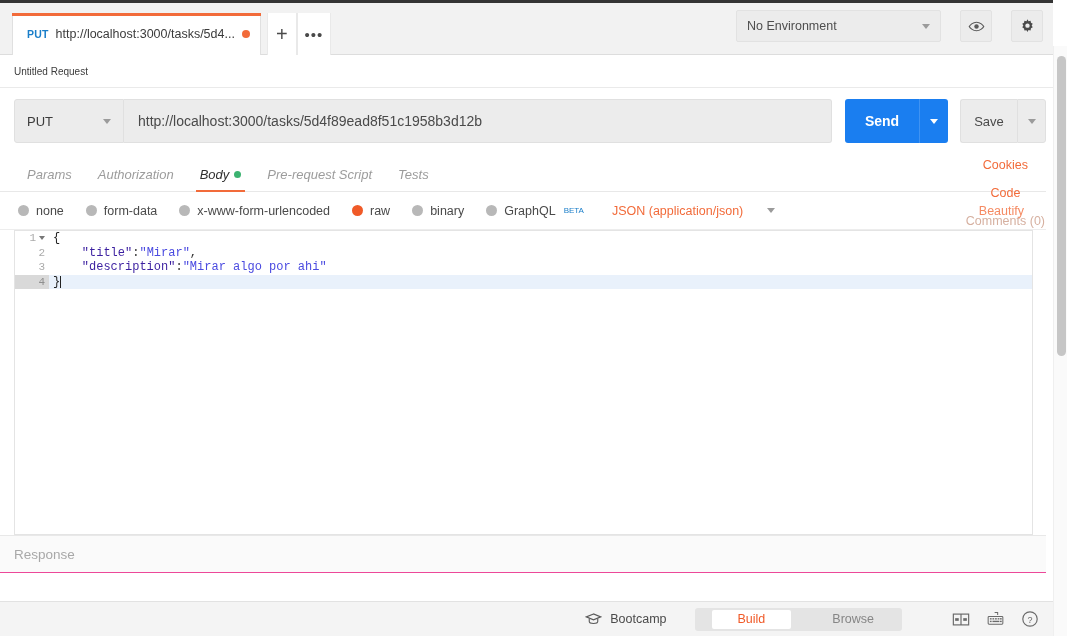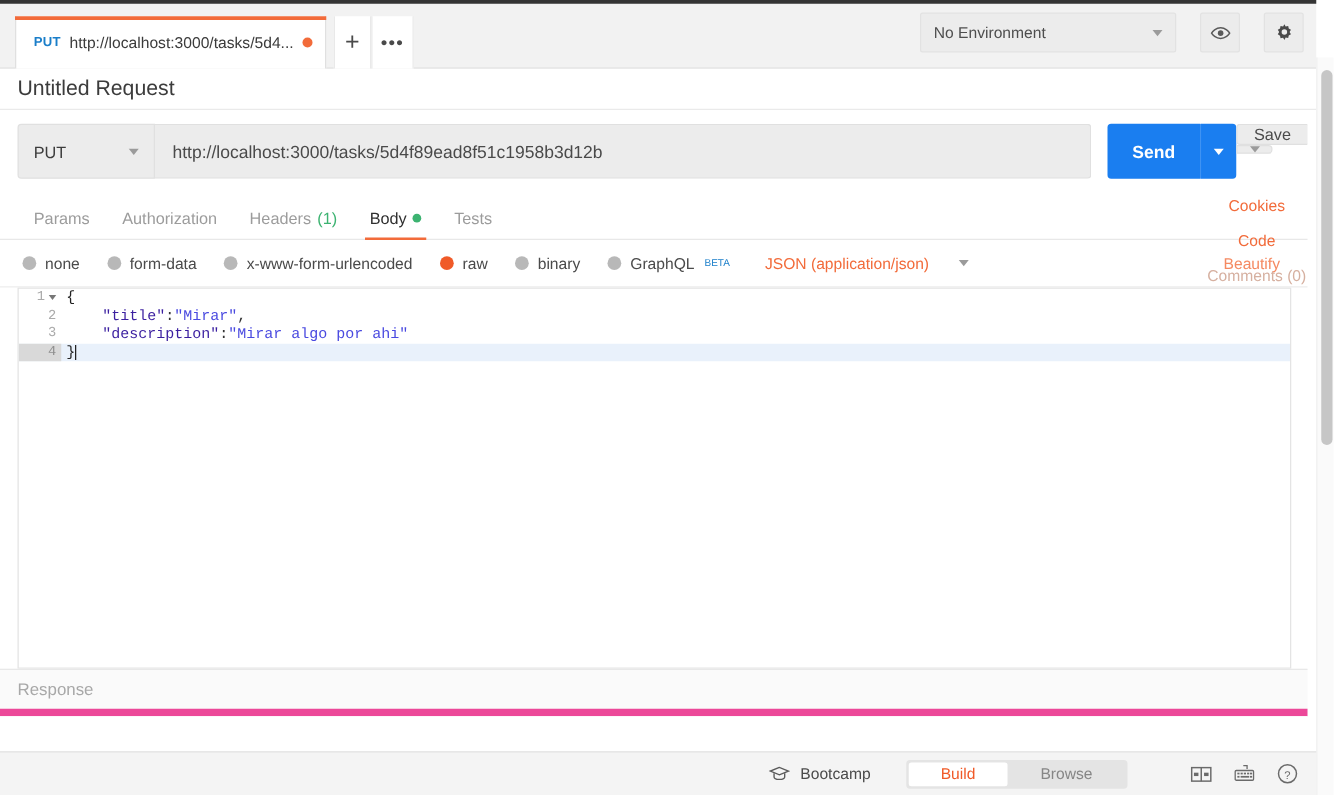--- a/index.html
+++ b/index.html
@@ -82,21 +82,21 @@
     border: 1px solid #e2e2e2; border-radius: 2px;
     display: flex; align-items: center; justify-content: center;
   }
 
   
   .req-name {
     position: absolute; top: 55px; left: 0;
     width: 1053px; height: 33px;
     display: flex; align-items: center;
     padding-left: 14px;
-    font-size: 17px; color: #3c3c3c;
+    font-size: 10px; color: #3c3c3c;
     background: #fff;
     border-bottom: 1px solid #eaeaea;
   }
 
   
   .url-row {
     position: absolute; top: 99px; left: 14px;
     width: 1032px; height: 44px;
     display: flex; align-items: stretch;
   }
@@ -126,21 +126,21 @@
     display: flex; align-items: center; justify-content: center;
     color: #fff; font-weight: bold; font-size: 14px;
   }
   .send-caret-btn {
     width: 29px; background: #1a7ef0;
     border-radius: 0 3px 3px 0;
     border-left: 1px solid #3f93f3;
     display: flex; align-items: center; justify-content: center;
   }
   .caret-w { width:0;height:0;border-left:4px solid transparent;border-right:4px solid transparent;border-top:5px solid #fff; }
-  .save-group { display: flex; margin-left: 0; flex-direction: column; }
+  .save-group { display: flex; margin-left: 12px; }
   .save-btn {
     width: 57px; background: #ececec;
     border: 1px solid #e0e0e0; border-right: none;
     border-radius: 3px 0 0 3px;
     display: flex; align-items: center; justify-content: center;
     color: #4a4a4a; font-size: 13px;
   }
   .save-caret-btn {
     width: 29px; background: #ececec;
     border: 1px solid #e0e0e0;
@@ -148,20 +148,21 @@
     display: flex; align-items: center; justify-content: center;
   }
 
   
   .req-tabs {
     position: absolute; top: 158px; left: 0;
     width: 1046px; height: 34px;
     border-bottom: 1px solid #e8e8e8;
     display: flex; align-items: center;
     padding-left: 14px;
+    font-style: italic;
   }
   .rtab {
     position: relative;
     height: 34px;
     display: flex; align-items: center; gap: 5px;
     padding: 0 13px;
     font-size: 13px; color: #9c9c9c;
   }
   .rtab.active { color: #2f2f2f; }
   .rtab.active::after {
@@ -251,21 +252,21 @@
     display: inline-block; width: 1px; height: 12px;
     background: #222; vertical-align: middle;
   }
 
   
   .response-sec {
     position: absolute; top: 535px; left: 0;
     width: 1046px; height: 38px;
     background: #fafafa;
     border-top: 1px solid #e8e8e8;
-    border-bottom: 6px solid #ec4899;
+    border-bottom: 1px solid #ec4899;
     display: flex; align-items: center;
     padding-left: 14px;
     font-size: 13.5px; color: #a8a8a8;
   }
   .response-fill {
     position: absolute; top: 573px; left: 0;
     width: 1046px; height: 28px;
     background: #fff;
   }
 
@@ -299,21 +300,21 @@
   }
   .toggle-group {
     display: flex; align-items: center;
     background: #e4e4e4; border-radius: 3px;
     height: 23px; padding: 2px;
     margin-right: 34px;
   }
   .tg-btn {
     height: 19px; padding: 0 26px;
     display: flex; align-items: center; justify-content: center;
-    font-size: 12.5px; color: #868686; border-radius: 2px;
+    font-size: 12.5px; color: #868686; border-radius: 2px; margin-left: 15px;
   }
   .tg-btn.on { background: #fff; color: #f05a28; }
   .sb-icon { margin-left: 16px; display:flex; align-items:center; justify-content:center; }
 </style>
 </head>
 <body>
 
 <div class="app">
 
   <div class="topbar">
@@ -373,27 +374,26 @@
     </div>
   </div>
 
   <div class="req-tabs">
     <div class="rtab">
       <span>Params</span>
     </div>
     <div class="rtab">
       <span>Authorization</span>
     </div>
-    <div class="rtab">
-      <span>Headers</span>
-      <span class="hdr-count">(1)</span>
-    </div>
     <div class="rtab active">
       <span>Body</span>
       <span class="green-dot"></span>
+    </div>
+    <div class="rtab">
+      <span>Pre-request Script</span>
     </div>
     <div class="rtab">
       <span>Tests</span>
     </div>
   </div>
 
   <div class="tab-right">
     <span class="link-orange">Cookies</span>
     <span class="link-orange">Code</span>
     <span class="link-muted">Comments (0)</span>

